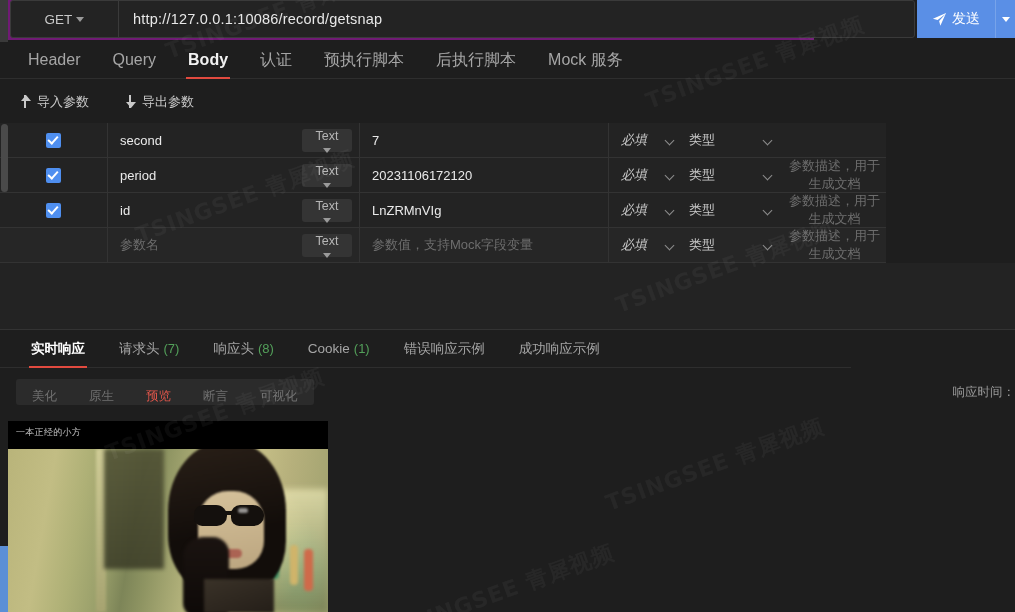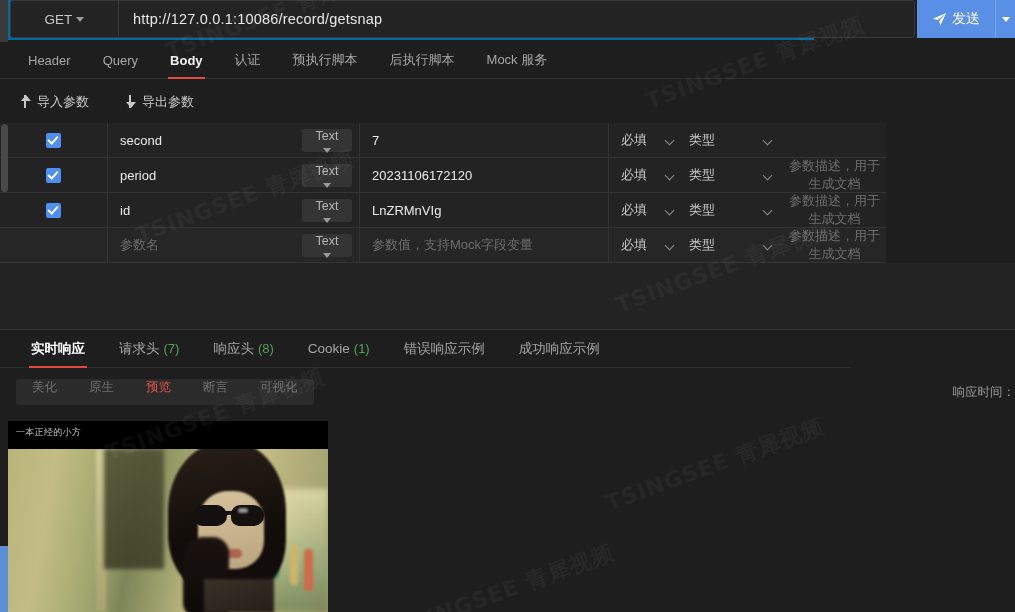--- a/index.html
+++ b/index.html
@@ -18,21 +18,21 @@
     color: rgba(255,255,255,0.045);
     font-size: 22px;
     font-weight: bold;
     letter-spacing: 1px;
     transform: rotate(-20deg);
     white-space: nowrap;
     font-family: "DejaVu Sans", sans-serif;
   }
 
   
-  .topbar { position: absolute; left: 0; top: 0; width: 814px; height: 40px; background: #0369a1; text-align: right; }
+  .topbar { position: absolute; left: 0; top: 0; width: 814px; height: 40px; background: #701a75; text-align: right; }
   .url-wrap {
     position: absolute; left: 10px; top: 0px; width: 905px; height: 38px;
     border: 1px solid #3a3a3a; border-radius: 3px; background: #232323;
     display: flex; align-items: stretch;
   }
   .method {
     width: 108px; display: flex; align-items: center; justify-content: center;
     gap: 4px; color: #c8c8c8; font-size: 13.5px; cursor: pointer;
     border-right: 1px solid #3a3a3a;
   }
@@ -55,21 +55,21 @@
   .plane { display:inline-block; }
 
   
   .tabs {
     position: absolute; left: 0; top: 42px; width: 1015px; height: 37px;
     border-bottom: 1px solid #2e2e2e; display: flex; align-items: center;
     padding-left: 12px; gap: 0;
   }
   .tab {
     position: relative; height: 37px; display: flex; align-items: center;
-    padding: 0 16px; color: #a6a6a6; font-size: 13px; cursor: pointer;
+    padding: 0 16px; color: #a6a6a6; font-size: 16px; cursor: pointer;
   }
   .tab.active { color: #f2f2f2; font-weight: bold; }
   .tab.active::after {
     content: ""; position: absolute; left: 14px; right: 14px; bottom: 0; height: 2px; background: #e24a3f;
   }
 
   
   .param-toolbar {
     position: absolute; left: 0; top: 80px; width: 1015px; height: 43px;
     display: flex; align-items: center; padding-left: 20px; gap: 36px;
@@ -119,21 +119,21 @@
     height: 23px; min-width: 50px; padding: 0 7px; border-radius: 3px; background: #343434;
     display: flex; align-items: center; gap: 5px; color: #b6b6b6; font-size: 12.5px; cursor: pointer; flex-direction: column;
   }
   .c-val {
     width: 249px; display: flex; align-items: center; padding-left: 12px;
     border-right: 1px solid #333; font-size: 13px; color: #eaeaea; overflow: hidden; white-space: nowrap;
   }
   .c-val.ph { color: #6d6d6d; }
   .c-req {
     width: 76px; display: flex; align-items: center; justify-content: space-between;
-    padding: 0 10px 0 12px; font-size: 13px; color: #c9c9c9; cursor: pointer;
+    padding: 0 10px 0 12px; font-size: 13px; color: #c9c9c9; cursor: pointer; font-style: italic;
   }
   .c-type {
     width: 98px; display: flex; align-items: center; justify-content: space-between;
     padding: 0 10px 0 4px; font-size: 13px; color: #c9c9c9; cursor: pointer;
   }
   .c-desc { flex: 1; display: flex; align-items: center; font-size: 13px; color: #6d6d6d; }
   .chev { width: 9px; height: 9px; position: relative; }
   .chev::after {
     content: ""; position: absolute; left: 0; top: 1px; width: 6px; height: 6px;
     border: solid #8d8d8d; border-width: 0 1.6px 1.6px 0; transform: rotate(45deg);
@@ -158,21 +158,21 @@
   }
   .cnt { color: #53a05a; font-size: 13px; font-weight: normal; }
 
   
   .vrow { position: absolute; left: 0; top: 368px; width: 1015px; height: 47px; }
   .vseg {
     position: absolute; left: 16px; top: 11px; height: 26px; background: #2b2b2b;
     border-radius: 3px; display: flex; align-items: stretch; overflow: hidden;
   }
   .vitem {
-    display: flex; align-items: flex-start; padding: 0 16px; font-size: 12.5px;
+    display: flex; align-items: flex-end; padding: 0 16px; font-size: 12.5px;
     color: #6f6f6f; cursor: pointer;
   }
   .vitem.active { color: #e2564b; }
   .resp-time {
     position: absolute; right: 0px; top: 16px; font-size: 12.5px; color: #9a9a9a; white-space: nowrap;
   }
 
   
   .preview { position: absolute; left: 8px; top: 421px; width: 320px; height: 191px; overflow: hidden; background: #000; }
   .letterbox { position: absolute; left: 0; top: 0; width: 320px; height: 28px; background: #000; z-index: 3; }

